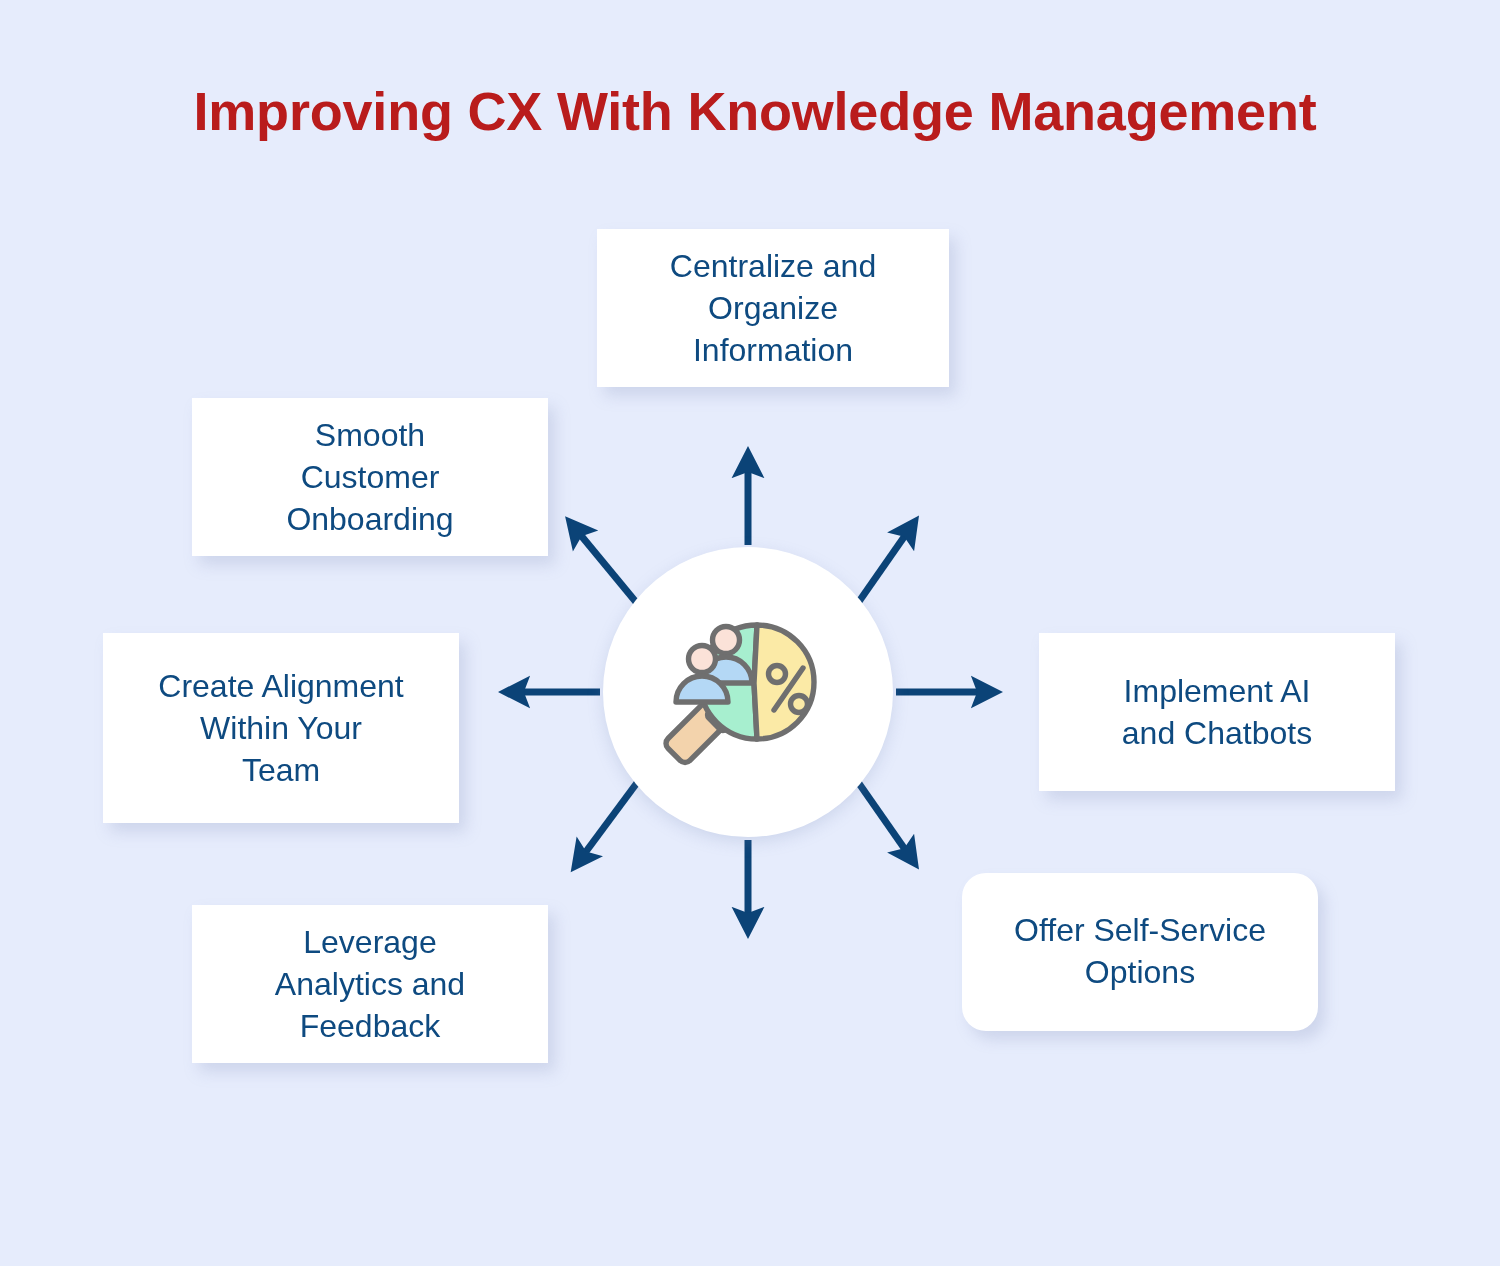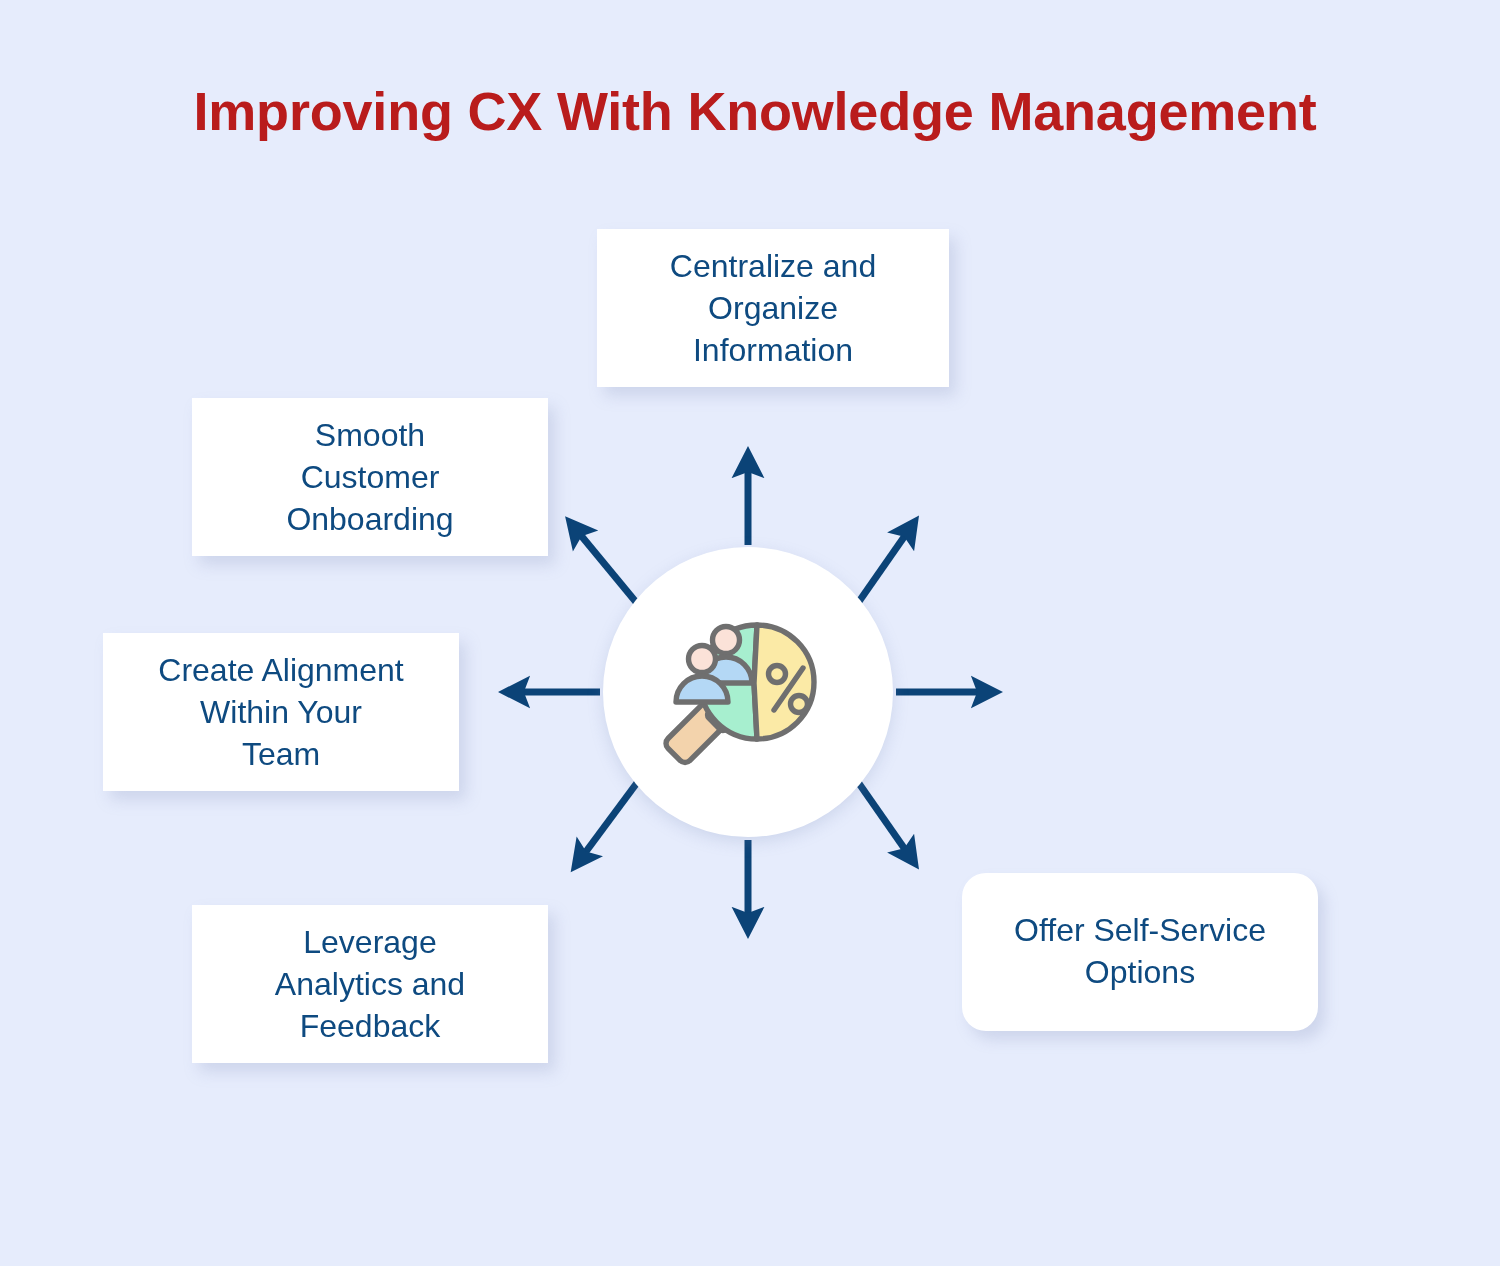--- a/index.html
+++ b/index.html
@@ -78,21 +78,21 @@
     color: #0e4a80;
     font-size: 32px;
     line-height: 1.32;
     text-align: center;
     white-space: pre-line;
   }
 
   .card-top     { left: 573px;  top: 229px;  width: 352px; height: 158px; margin-left: 24px; }
   .card-upleft  { left: 192px;  top: 398px;  width: 356px; height: 158px; }
   .card-upright { left: 962px;  top: 398px;  width: 352px; height: 158px; }
-  .card-left    { left: 103px;  top: 633px;  width: 356px; height: 158px; }
+  .card-left    { left: 103px;  top: 633px;  width: 356px; height: 190px; }
   .card-right   { left: 1039px; top: 633px;  width: 356px; height: 158px; }
   .card-lowleft { left: 192px;  top: 873px;  width: 356px; height: 158px; margin-top: 32px; }
   .card-lowright{ left: 962px;  top: 873px;  width: 356px; height: 158px; }
   .card-bottom  { left: 573px;  top: 1029px; width: 352px; height: 158px; }
 
   
   .card-lowright { align-items: flex-start; padding-top: 36px; border-radius: 24px; }
 </style>
 </head>
 <body>
@@ -152,20 +152,24 @@
     </svg>
   </div>
 
   <div class="card card-top">
     <span class="card-label">Centralize and
 Organize
 Information</span>
   </div>
 
 
+  <div class="card card-right">
+    <span class="card-label">Implement AI
+and Chatbots</span>
+  </div>
 
   <div class="card card-lowright">
     <span class="card-label">Offer Self-Service
 Options</span>
   </div>
 
 
   <div class="card card-lowleft">
     <span class="card-label">Leverage
 Analytics and

